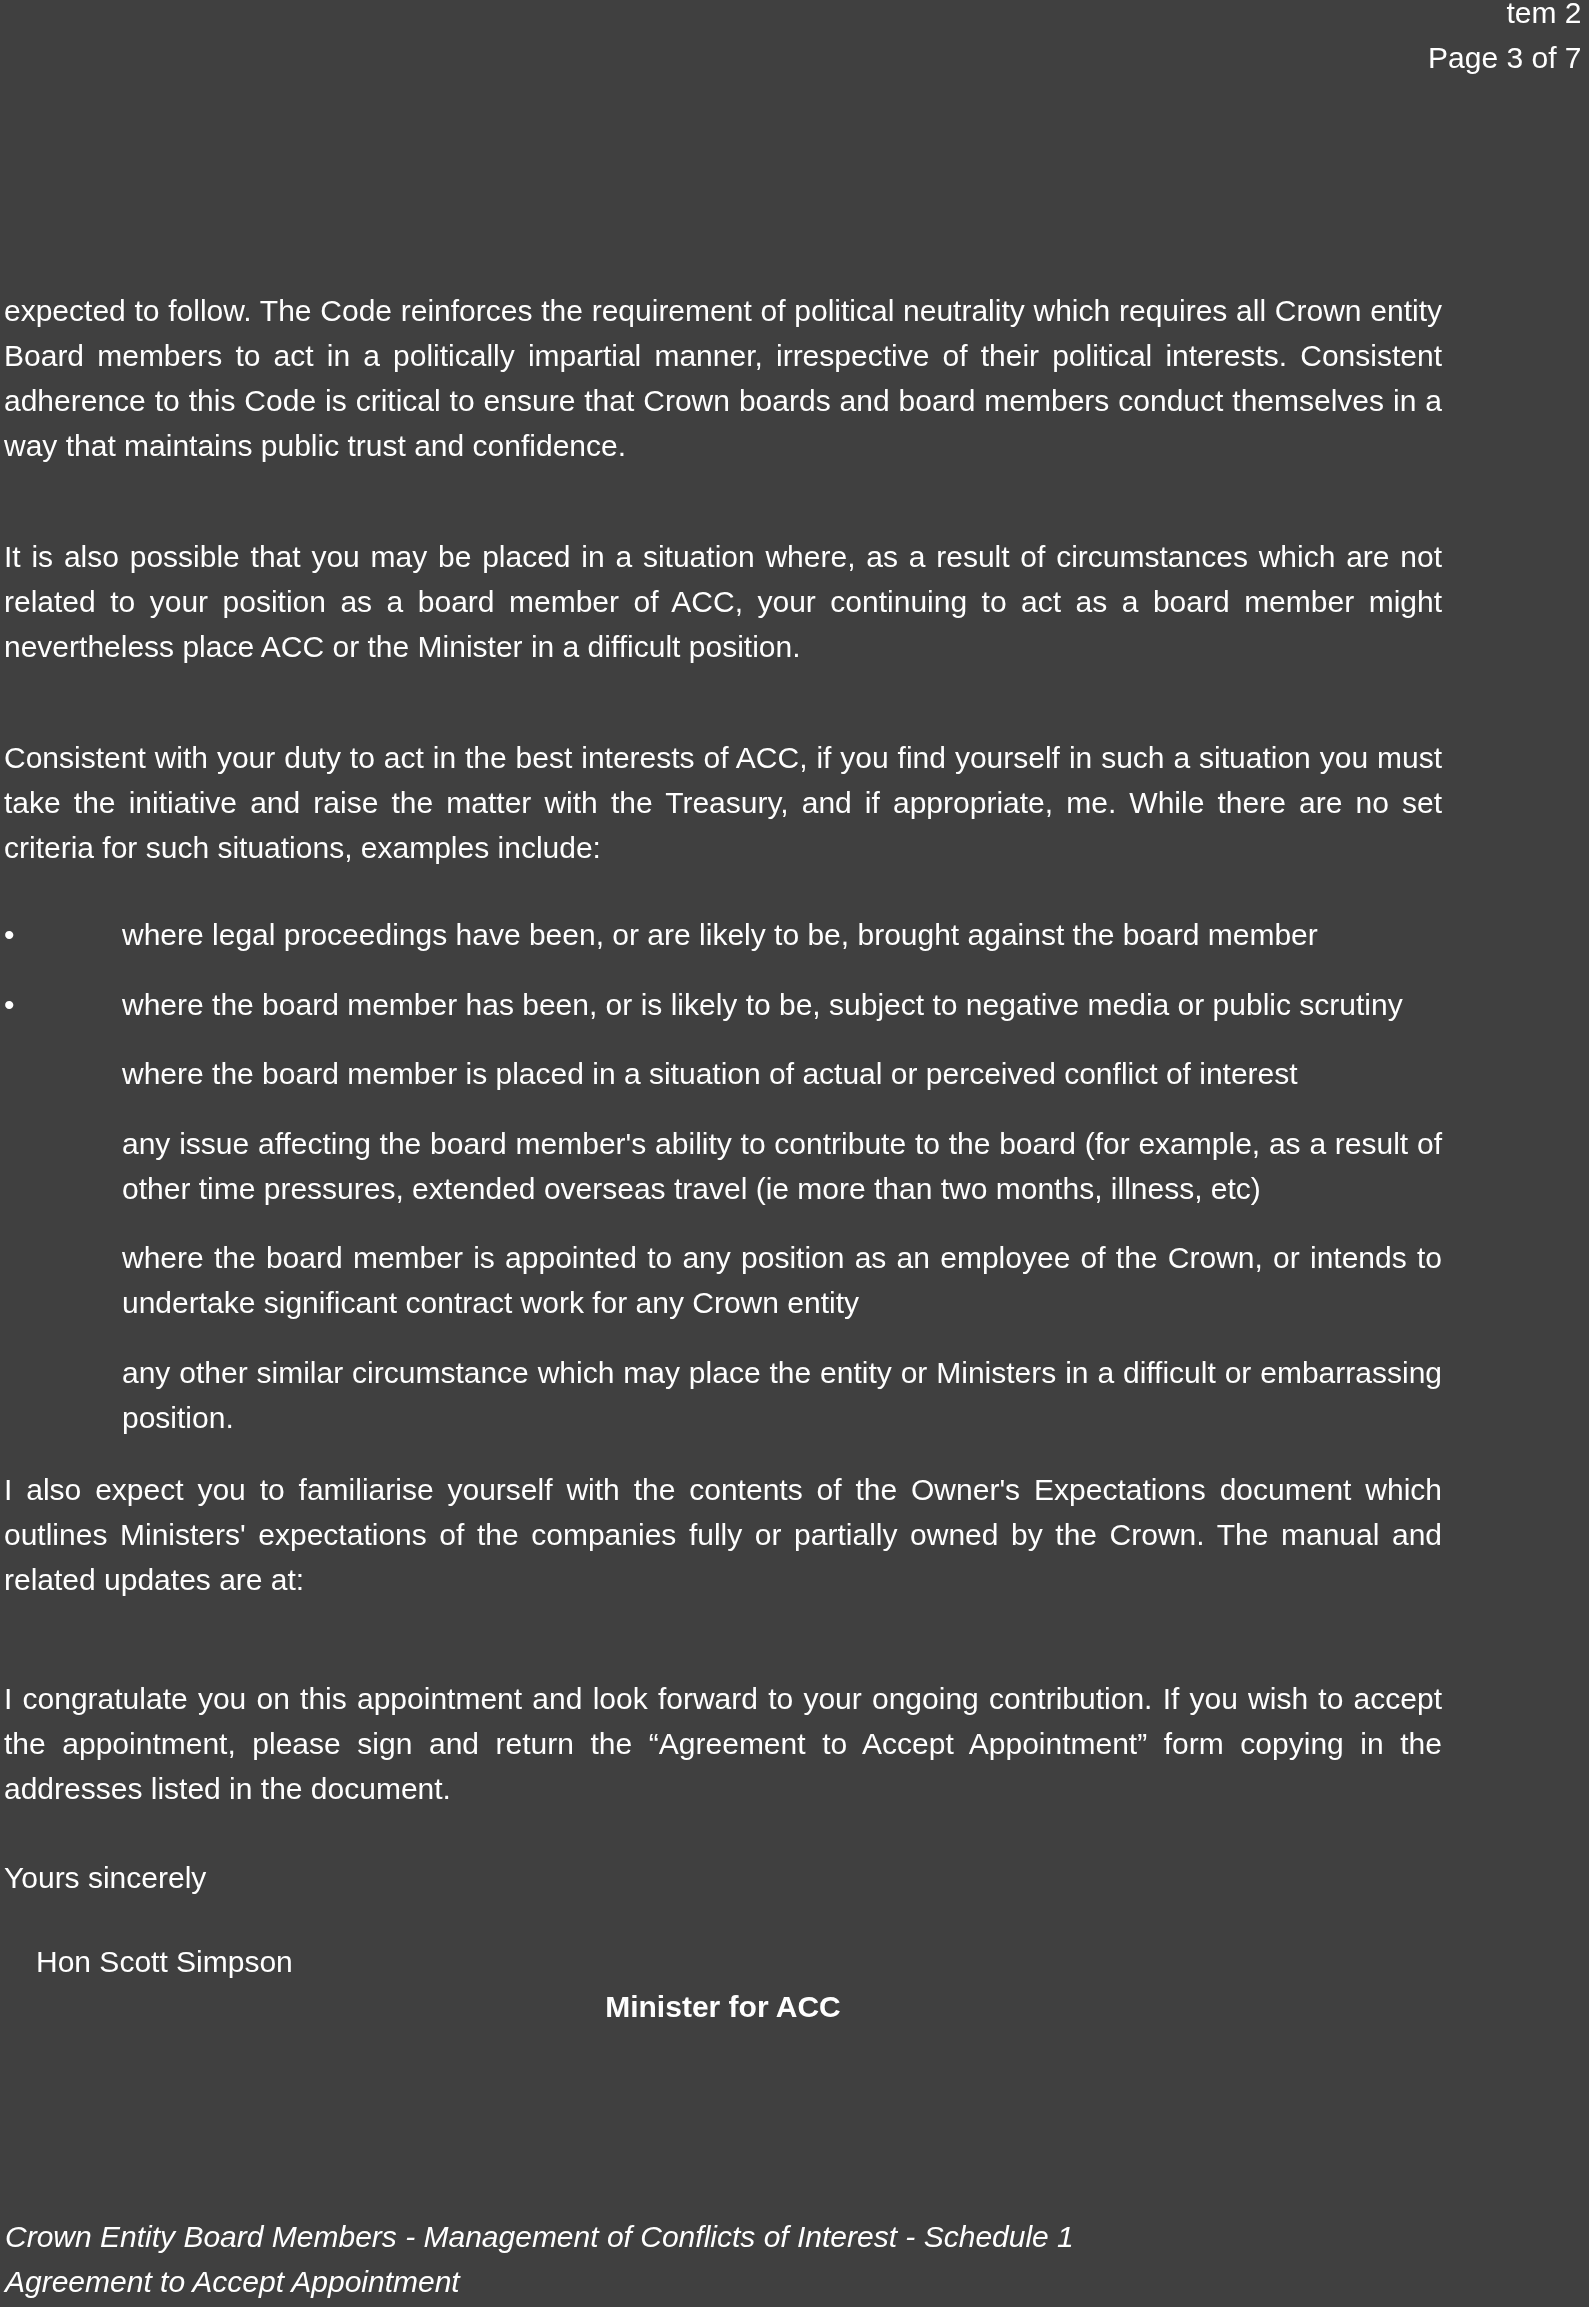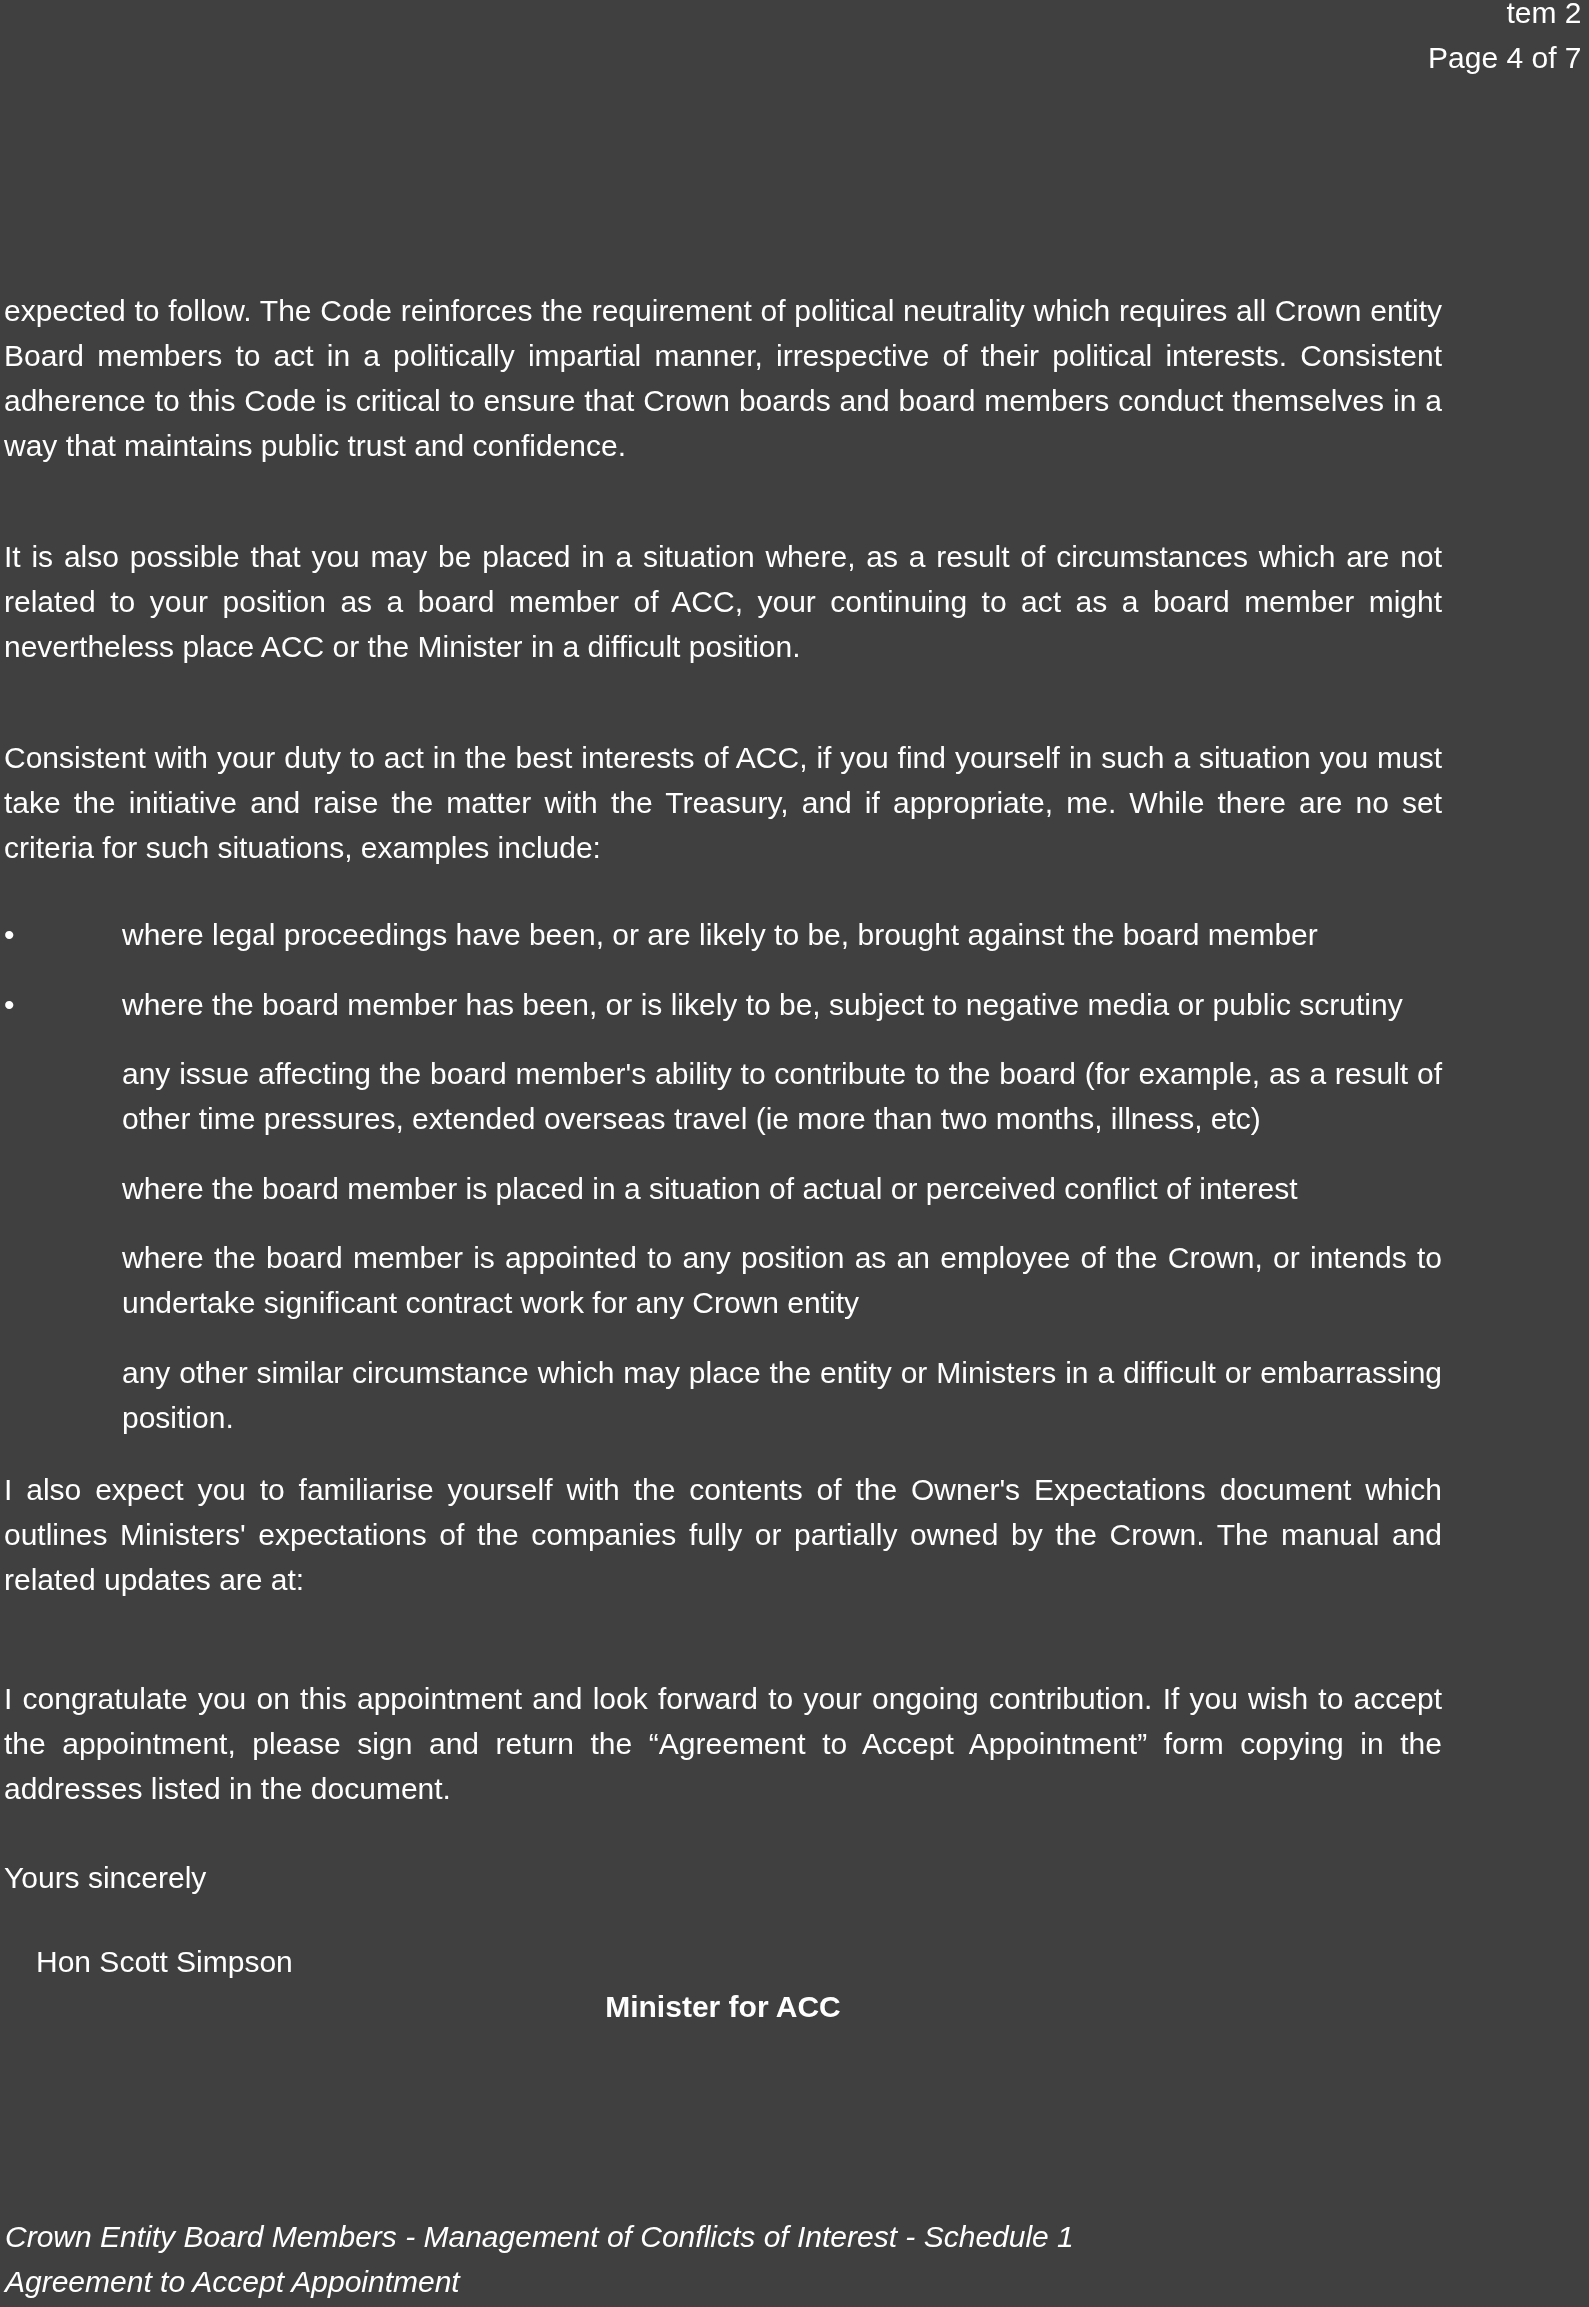--- a/index.html
+++ b/index.html
@@ -83,21 +83,21 @@
     text-align: left;
   }
 </style>
 </head>
 <body>
 
 <div class="page">
 
   <div class="header">
     <div>tem 2</div>
-    <div>Page 4 of 7</div>
+    <div>Page 3 of 7</div>
   </div>
 
   <div class="body-content">
 
     <p class="para">expected to follow. The Code reinforces the requirement of political neutrality which requires all Crown entity Board members to act in a politically impartial manner, irrespective of their political interests. Consistent adherence to this Code is critical to ensure that Crown boards and board members conduct themselves in a way that maintains public trust and confidence.</p>
 
     <p class="para">It is also possible that you may be placed in a situation where, as a result of circumstances which are not related to your position as a board member of ACC, your continuing to act as a board member might nevertheless place ACC or the Minister in a difficult position.</p>
 
     <p class="para tight">Consistent with your duty to act in the best interests of ACC, if you find yourself in such a situation you must take the initiative and raise the matter with the Treasury, and if appropriate, me. While there are no set criteria for such situations, examples include:</p>
 
@@ -105,25 +105,25 @@
       <div class="bullet">
         <span class="bullet-marker">•</span>
         <span class="bullet-text">where legal proceedings have been, or are likely to be, brought against the board member</span>
       </div>
       <div class="bullet">
         <span class="bullet-marker">•</span>
         <span class="bullet-text">where the board member has been, or is likely to be, subject to negative media or public scrutiny</span>
       </div>
       <div class="bullet">
         <span class="bullet-marker"></span>
-        <span class="bullet-text">any issue affecting the board member's ability to contribute to the board (for example, as a result of other time pressures, extended overseas travel (ie more than two months, illness, etc)</span>
+        <span class="bullet-text">where the board member is placed in a situation of actual or perceived conflict of interest</span>
       </div>
       <div class="bullet">
         <span class="bullet-marker"></span>
-        <span class="bullet-text">where the board member is placed in a situation of actual or perceived conflict of interest</span>
+        <span class="bullet-text">any issue affecting the board member's ability to contribute to the board (for example, as a result of other time pressures, extended overseas travel (ie more than two months, illness, etc)</span>
       </div>
       <div class="bullet">
         <span class="bullet-marker"></span>
         <span class="bullet-text">where the board member is appointed to any position as an employee of the Crown, or intends to undertake significant contract work for any Crown entity</span>
       </div>
       <div class="bullet">
         <span class="bullet-marker"></span>
         <span class="bullet-text">any other similar circumstance which may place the entity or Ministers in a difficult or embarrassing position.</span>
       </div>
     </div>

